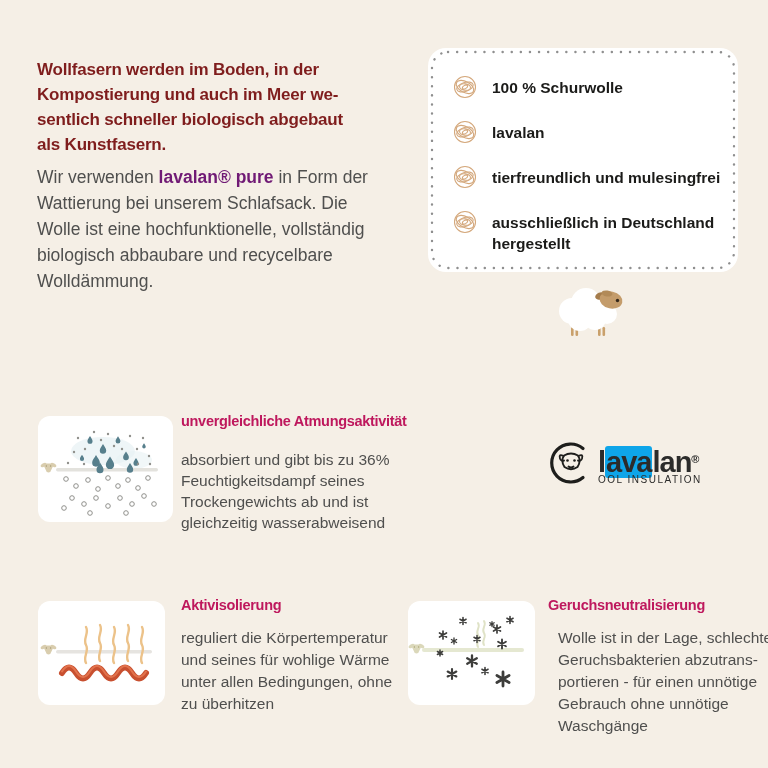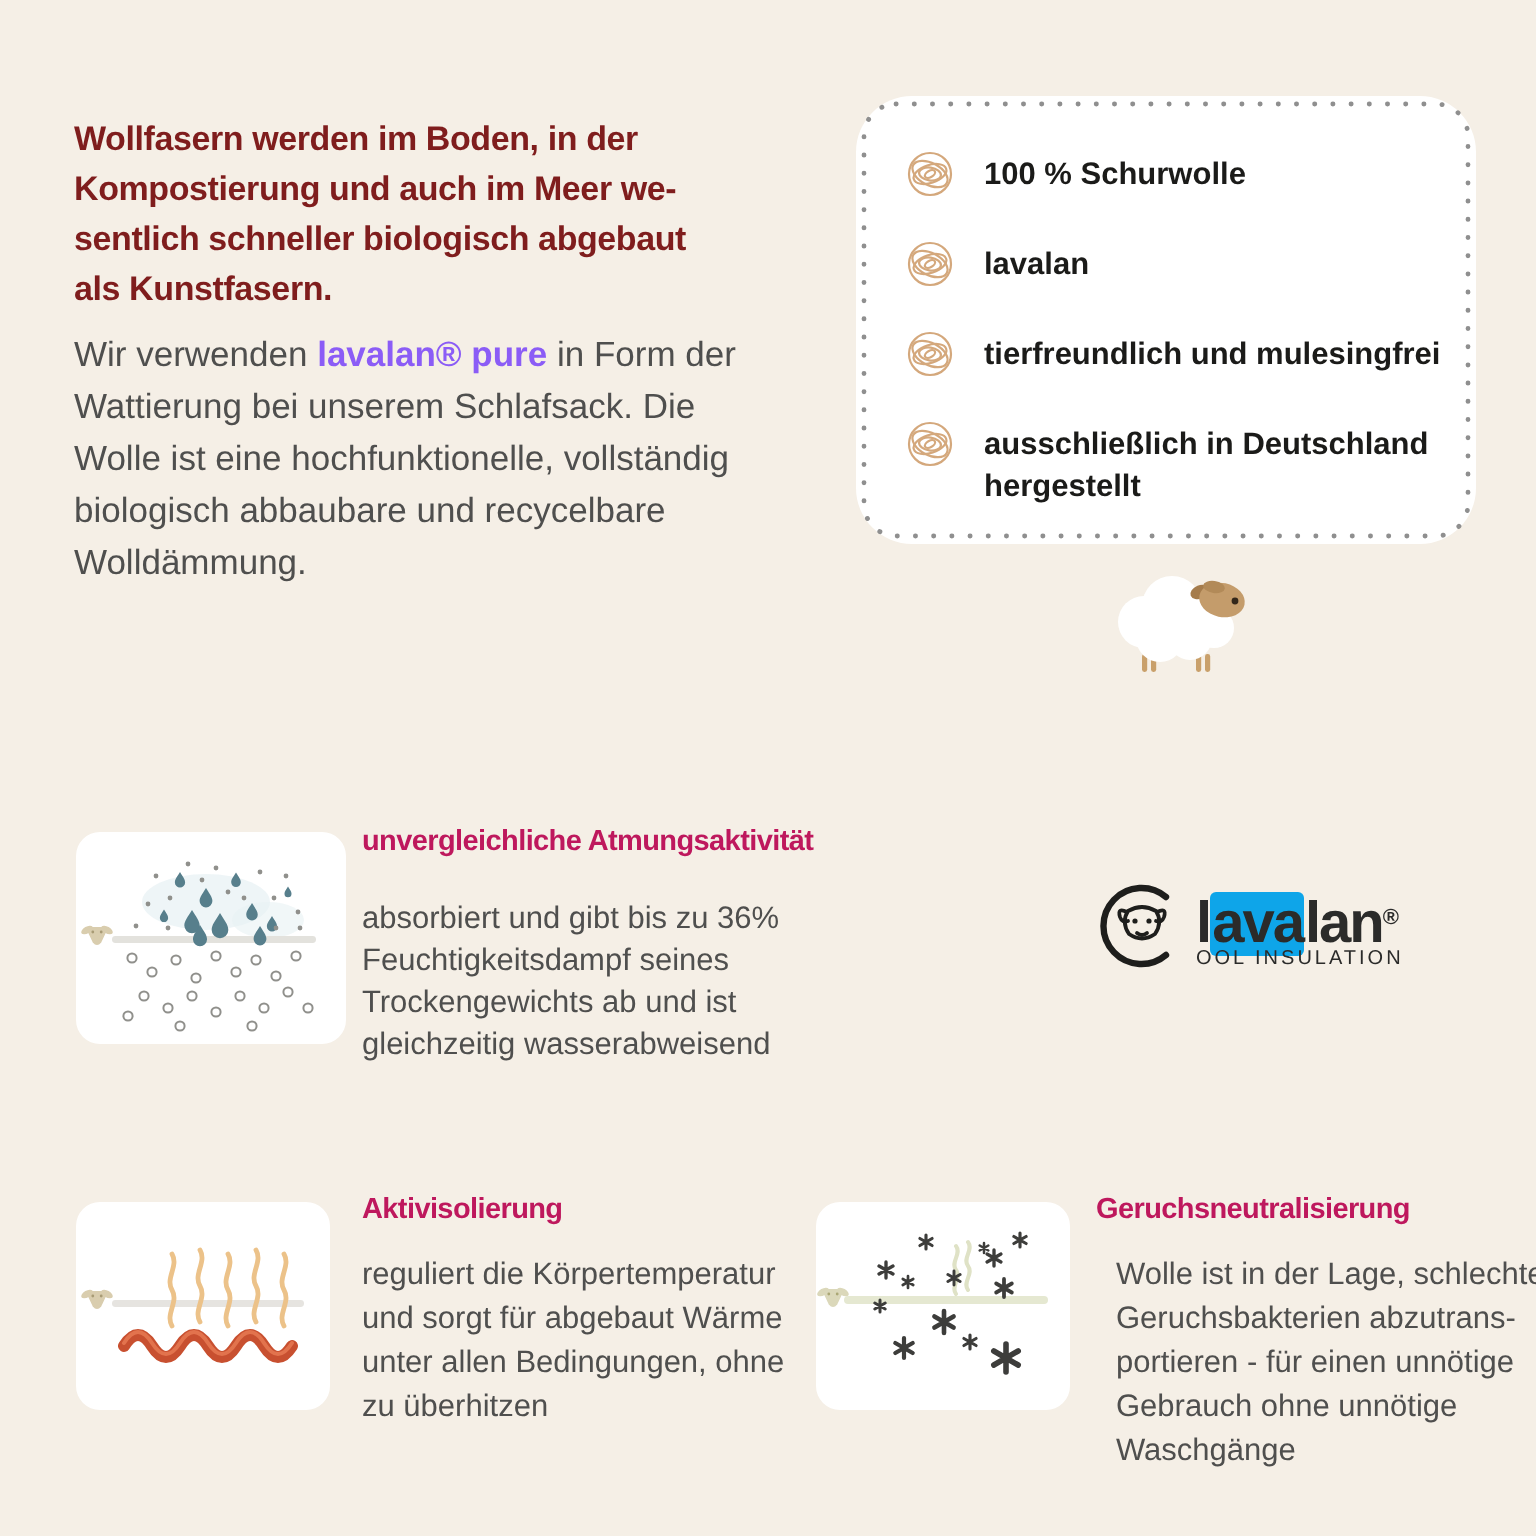--- a/index.html
+++ b/index.html
@@ -15,26 +15,26 @@
   
   .intro-heading {
     left:37px; top:57px;
     font-size:17px; font-weight:bold; line-height:25px;
     color:#7f1d1d; letter-spacing:-0.2px; white-space:nowrap;
   }
   .intro-para {
     left:37px; top:164px; width:348px;
     font-size:17.5px; line-height:26px; color:#4f4f4e;
   }
-  .intro-para b { color:#8b5cf6;text-align:center; }
+  .intro-para b { color:#701a75;text-align:center; }
 
   
   .features-box {
     left:428px; top:48px; width:310px; height:224px;
-    background:#ffffff; border-radius:28px;
+    background:#ffffff; border-radius:18px;
   }
   .features-box .dots { position:absolute; left:0; top:0; }
   .features-list {
     position:absolute; left:24px; top:26px; right:14px;
     display:flex; flex-direction:column; gap:19px; list-style:none;
   }
   .feature-row { display:flex; align-items:flex-start; min-height:26px; }
   .feature-row .wool { width:26px; height:26px; flex:0 0 26px; margin-right:14px; }
   .feature-label {
     font-size:15.5px; font-weight:bold; line-height:21px; color:#1b1b19;
@@ -285,21 +285,21 @@
     </g>
     <g>
       <path d="M24,72 q7,-11 14,0 q7,11 14,0 q7,-11 14,0 q7,11 14,0 q7,-11 14,0 q7,11 14,0" stroke="#c85030" stroke-width="6" fill="none" stroke-linecap="round"></path>
       <path d="M24,70.5 q7,-11 14,0 q7,11 14,0 q7,-11 14,0 q7,11 14,0 q7,-11 14,0 q7,11 14,0" stroke="#e2734d" stroke-width="2" fill="none" stroke-linecap="round"></path>
     </g>
   </svg>
 </div>
 <div class="abs card-title t-heat">Aktivisolierung</div>
 <div class="abs card-text x-heat">
   <div>reguliert die Körpertemperatur</div>
-  <div>und sorgt für abgebaut Wärme</div>
+  <div>und seines für wohlige Wärme</div>
   <div>unter allen Bedingungen, ohne</div>
   <div>zu überhitzen</div>
 </div>
 
 <div class="abs card card-odor">
   <svg width="127" height="104" viewBox="0 0 127 104">
     <defs>
       <g id="ast">
           <path d="M0,-1 L0,1 M-0.87,-0.5 L0.87,0.5 M-0.87,0.5 L0.87,-0.5" fill="none" stroke-linecap="round"></path>
         </g>

